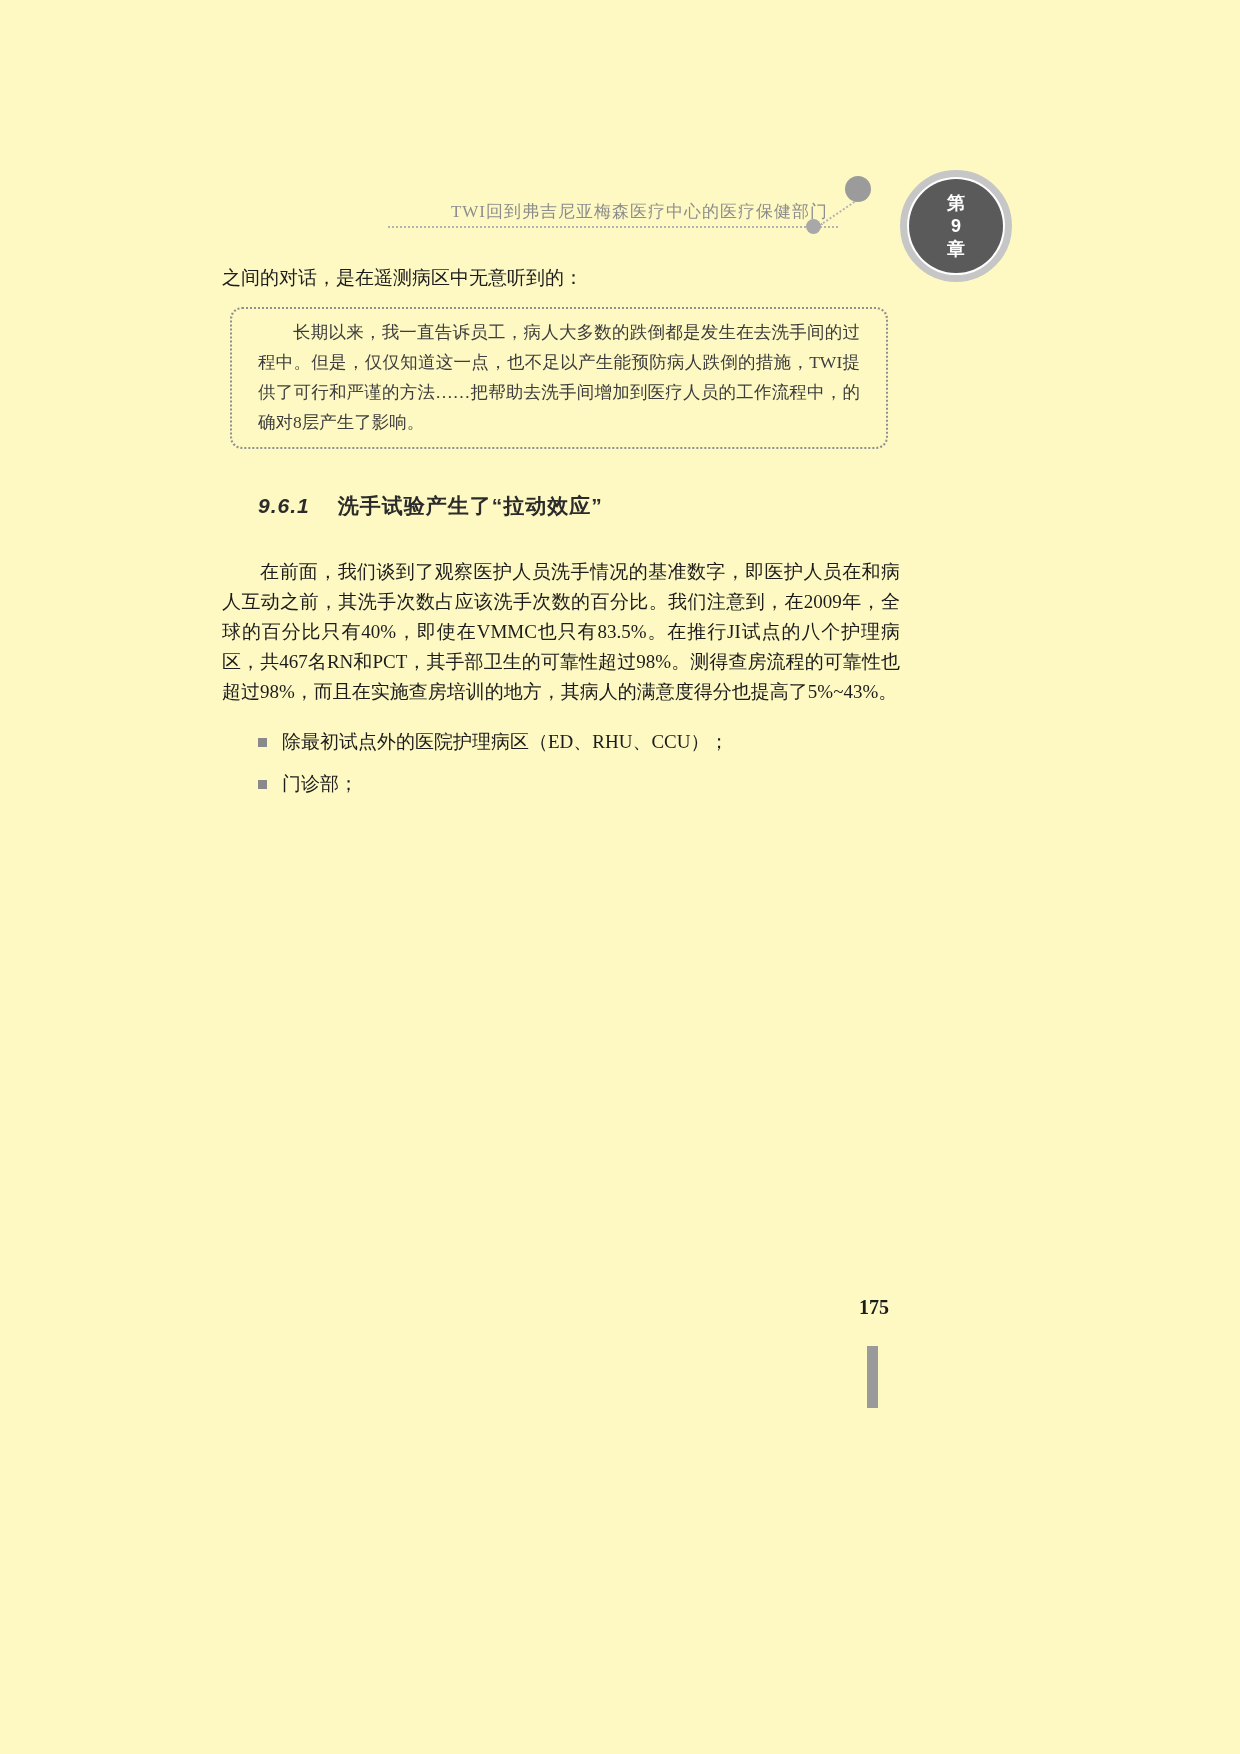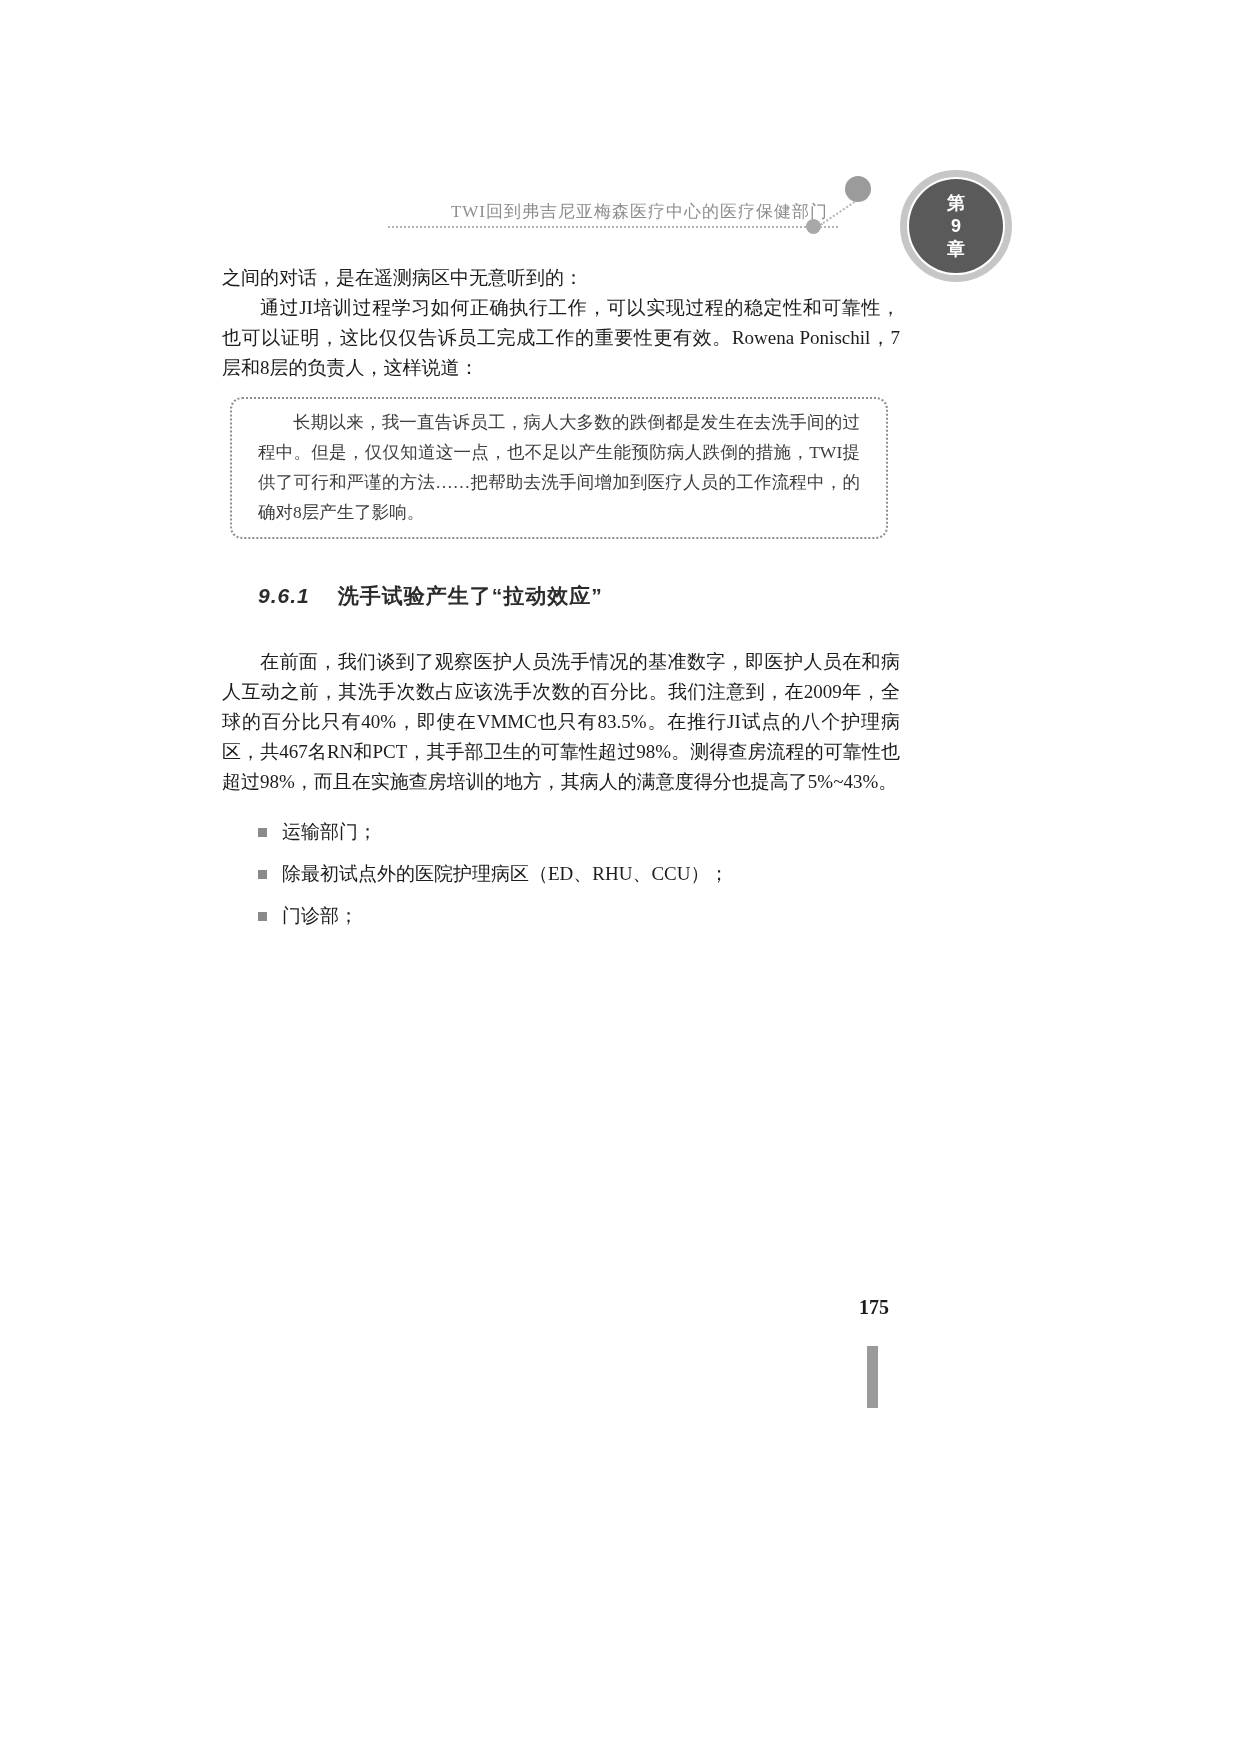--- a/index.html
+++ b/index.html
@@ -1,21 +1,21 @@
 <!DOCTYPE html>
 <html><head>
 <meta charset="utf-8">
 <style>
   * { margin:0; padding:0; box-sizing:border-box; }
   html,body { background:#e9e9e9; }
   .page {
     position:relative;
     width:1240px; height:1754px;
     margin:0 auto;
-    background:#ffffff;
+    background:#fef9c3;
     font-family:"Liberation Serif","DejaVu Serif",serif;
     color:#1c1c1c;
     overflow:hidden;
   }
 
   
   .header-title {
     position:absolute; top:200px; left:0; width:828px;
     text-align:right;
     font-size:17px; letter-spacing:1px;
@@ -136,38 +136,33 @@
     <span>9</span>
     <span>章</span>
   </div>
 
   <div class="content">
 
     <p class="intro">之间的对话，是在遥测病区中无意听到的：</p>
 
 
 
-    <p class="para">通过JI培训过程学习如何正确执行工作，可以实现过程的稳定性和可靠性，也可以证明，这比仅仅告诉员工完成工作的重要性更有效。Rowena Ponischil，7层和8层的负责人，这样说道：</p>
 
     <div class="quotebox second">
       <p>长期以来，我一直告诉员工，病人大多数的跌倒都是发生在去洗手间的过程中。但是，仅仅知道这一点，也不足以产生能预防病人跌倒的措施，TWI提供了可行和严谨的方法……把帮助去洗手间增加到医疗人员的工作流程中，的确对8层产生了影响。</p>
     </div>
 
     <h3 class="section-heading">
       <span class="heading-number">9.6.1</span><span>洗手试验产生了“拉动效应”</span>
     </h3>
 
     <p class="para section-first">在前面，我们谈到了观察医护人员洗手情况的基准数字，即医护人员在和病人互动之前，其洗手次数占应该洗手次数的百分比。我们注意到，在2009年，全球的百分比只有40%，即使在VMMC也只有83.5%。在推行JI试点的八个护理病区，共467名RN和PCT，其手部卫生的可靠性超过98%。测得查房流程的可靠性也超过98%，而且在实施查房培训的地方，其病人的满意度得分也提高了5%~43%。</p>
 
 
     <ul class="bullets">
-      <li>
-        <span class="sq"></span>
-        <span>运输部门；</span>
-      </li>
       <li>
         <span class="sq"></span>
         <span>除最初试点外的医院护理病区（ED、RHU、CCU）；</span>
       </li>
       <li>
         <span class="sq"></span>
         <span>门诊部；</span>
       </li>
     </ul>
 

